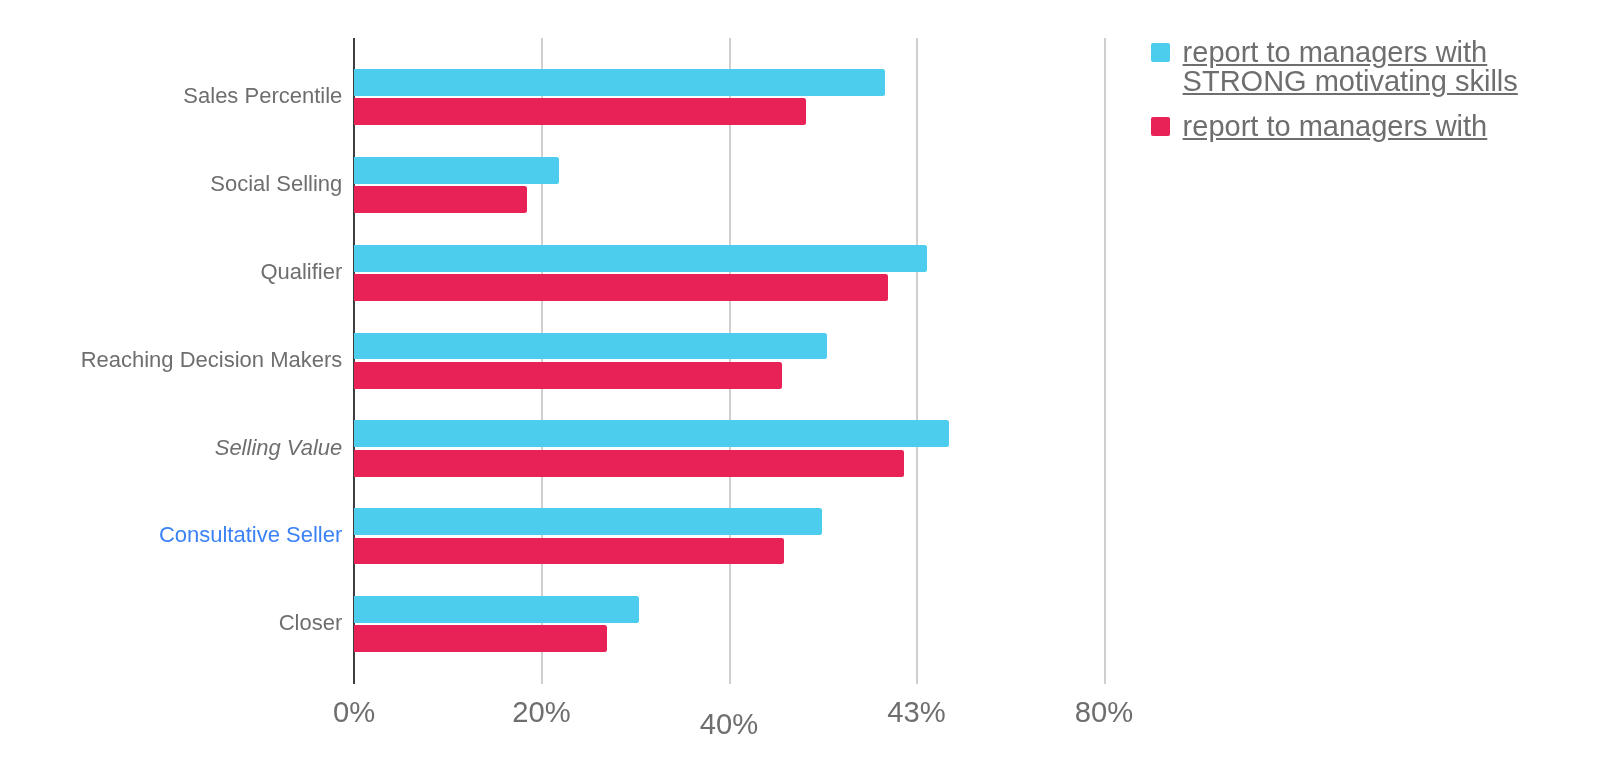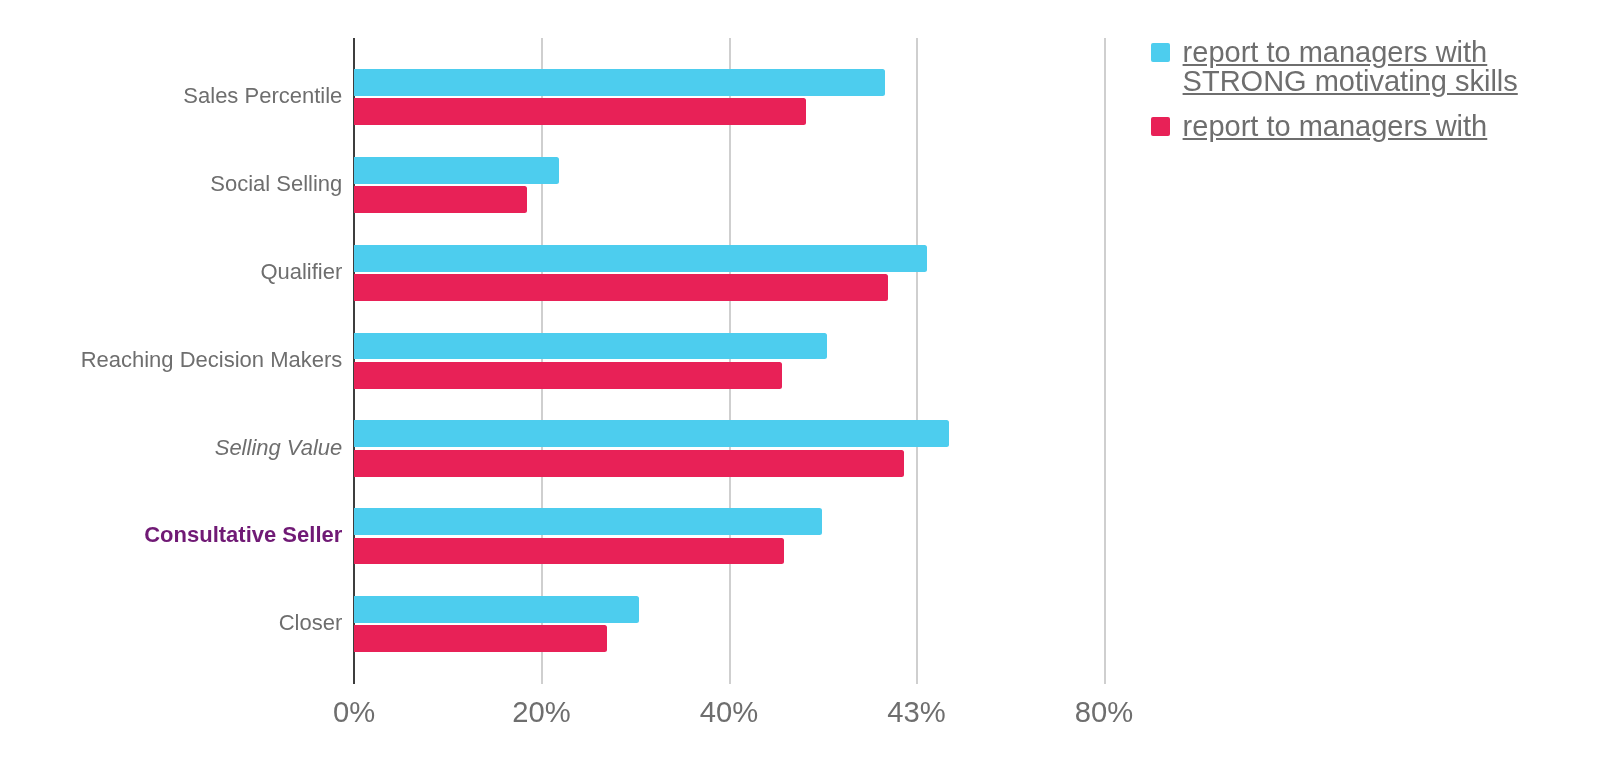--- a/index.html
+++ b/index.html
@@ -69,28 +69,28 @@
     <div class="bar strong" style="left: 354px; top: 596.18px; height: 26.9px; width: 285px; background: rgb(77, 205, 238);"></div>
     <div class="bar weak" style="left: 354px; top: 625.48px; height: 26.9px; width: 253.031px; background: rgb(232, 33, 87);"></div>
   </div>
 
   <div class="cat-labels">
     <div class="cat-label" style="top: 79px; color: rgb(110, 110, 110);">Sales Percentile</div>
     <div class="cat-label" style="top: 166.88px; color: rgb(110, 110, 110);">Social Selling</div>
     <div class="cat-label" style="top: 254.76px; color: rgb(110, 110, 110);">Qualifier</div>
     <div class="cat-label" style="top: 342.64px; color: rgb(110, 110, 110);">Reaching Decision Makers</div>
     <div class="cat-label" style="top: 430.52px; color: rgb(110, 110, 110); font-style: italic;">Selling Value</div>
-    <div class="cat-label" style="top: 518.4px; color: #701a75; font-weight: bold;">Consultative Seller</div>
+    <div class="cat-label" style="top: 518.4px; color: #3b82f6;">Consultative Seller</div>
     <div class="cat-label" style="top: 606.28px; color: rgb(110, 110, 110); text-align: right;">Closer</div>
   </div>
 
   <div class="tick-labels">
     <div class="tick-label" style="left: 254px; color: rgb(110, 110, 110);">0%</div>
     <div class="tick-label" style="left: 441.5px; color: rgb(110, 110, 110);">20%</div>
-    <div class="tick-label" style="left: 629px; color: rgb(110, 110, 110);">40%</div>
+    <div class="tick-label" style="left: 629px; color: rgb(110, 110, 110); margin-top: 12px;">40%</div>
     <div class="tick-label" style="left: 816.5px; color: rgb(110, 110, 110);">43%</div>
     <div class="tick-label" style="left: 1004px; color: rgb(110, 110, 110);">80%</div>
   </div>
 
   <div class="legend">
     <div class="legend-item item-0">
       <div class="legend-swatch strong"></div>
       <div class="legend-text">
         <span class="legend-line">report to managers with</span>
         <span class="legend-line">STRONG motivating skills</span>

